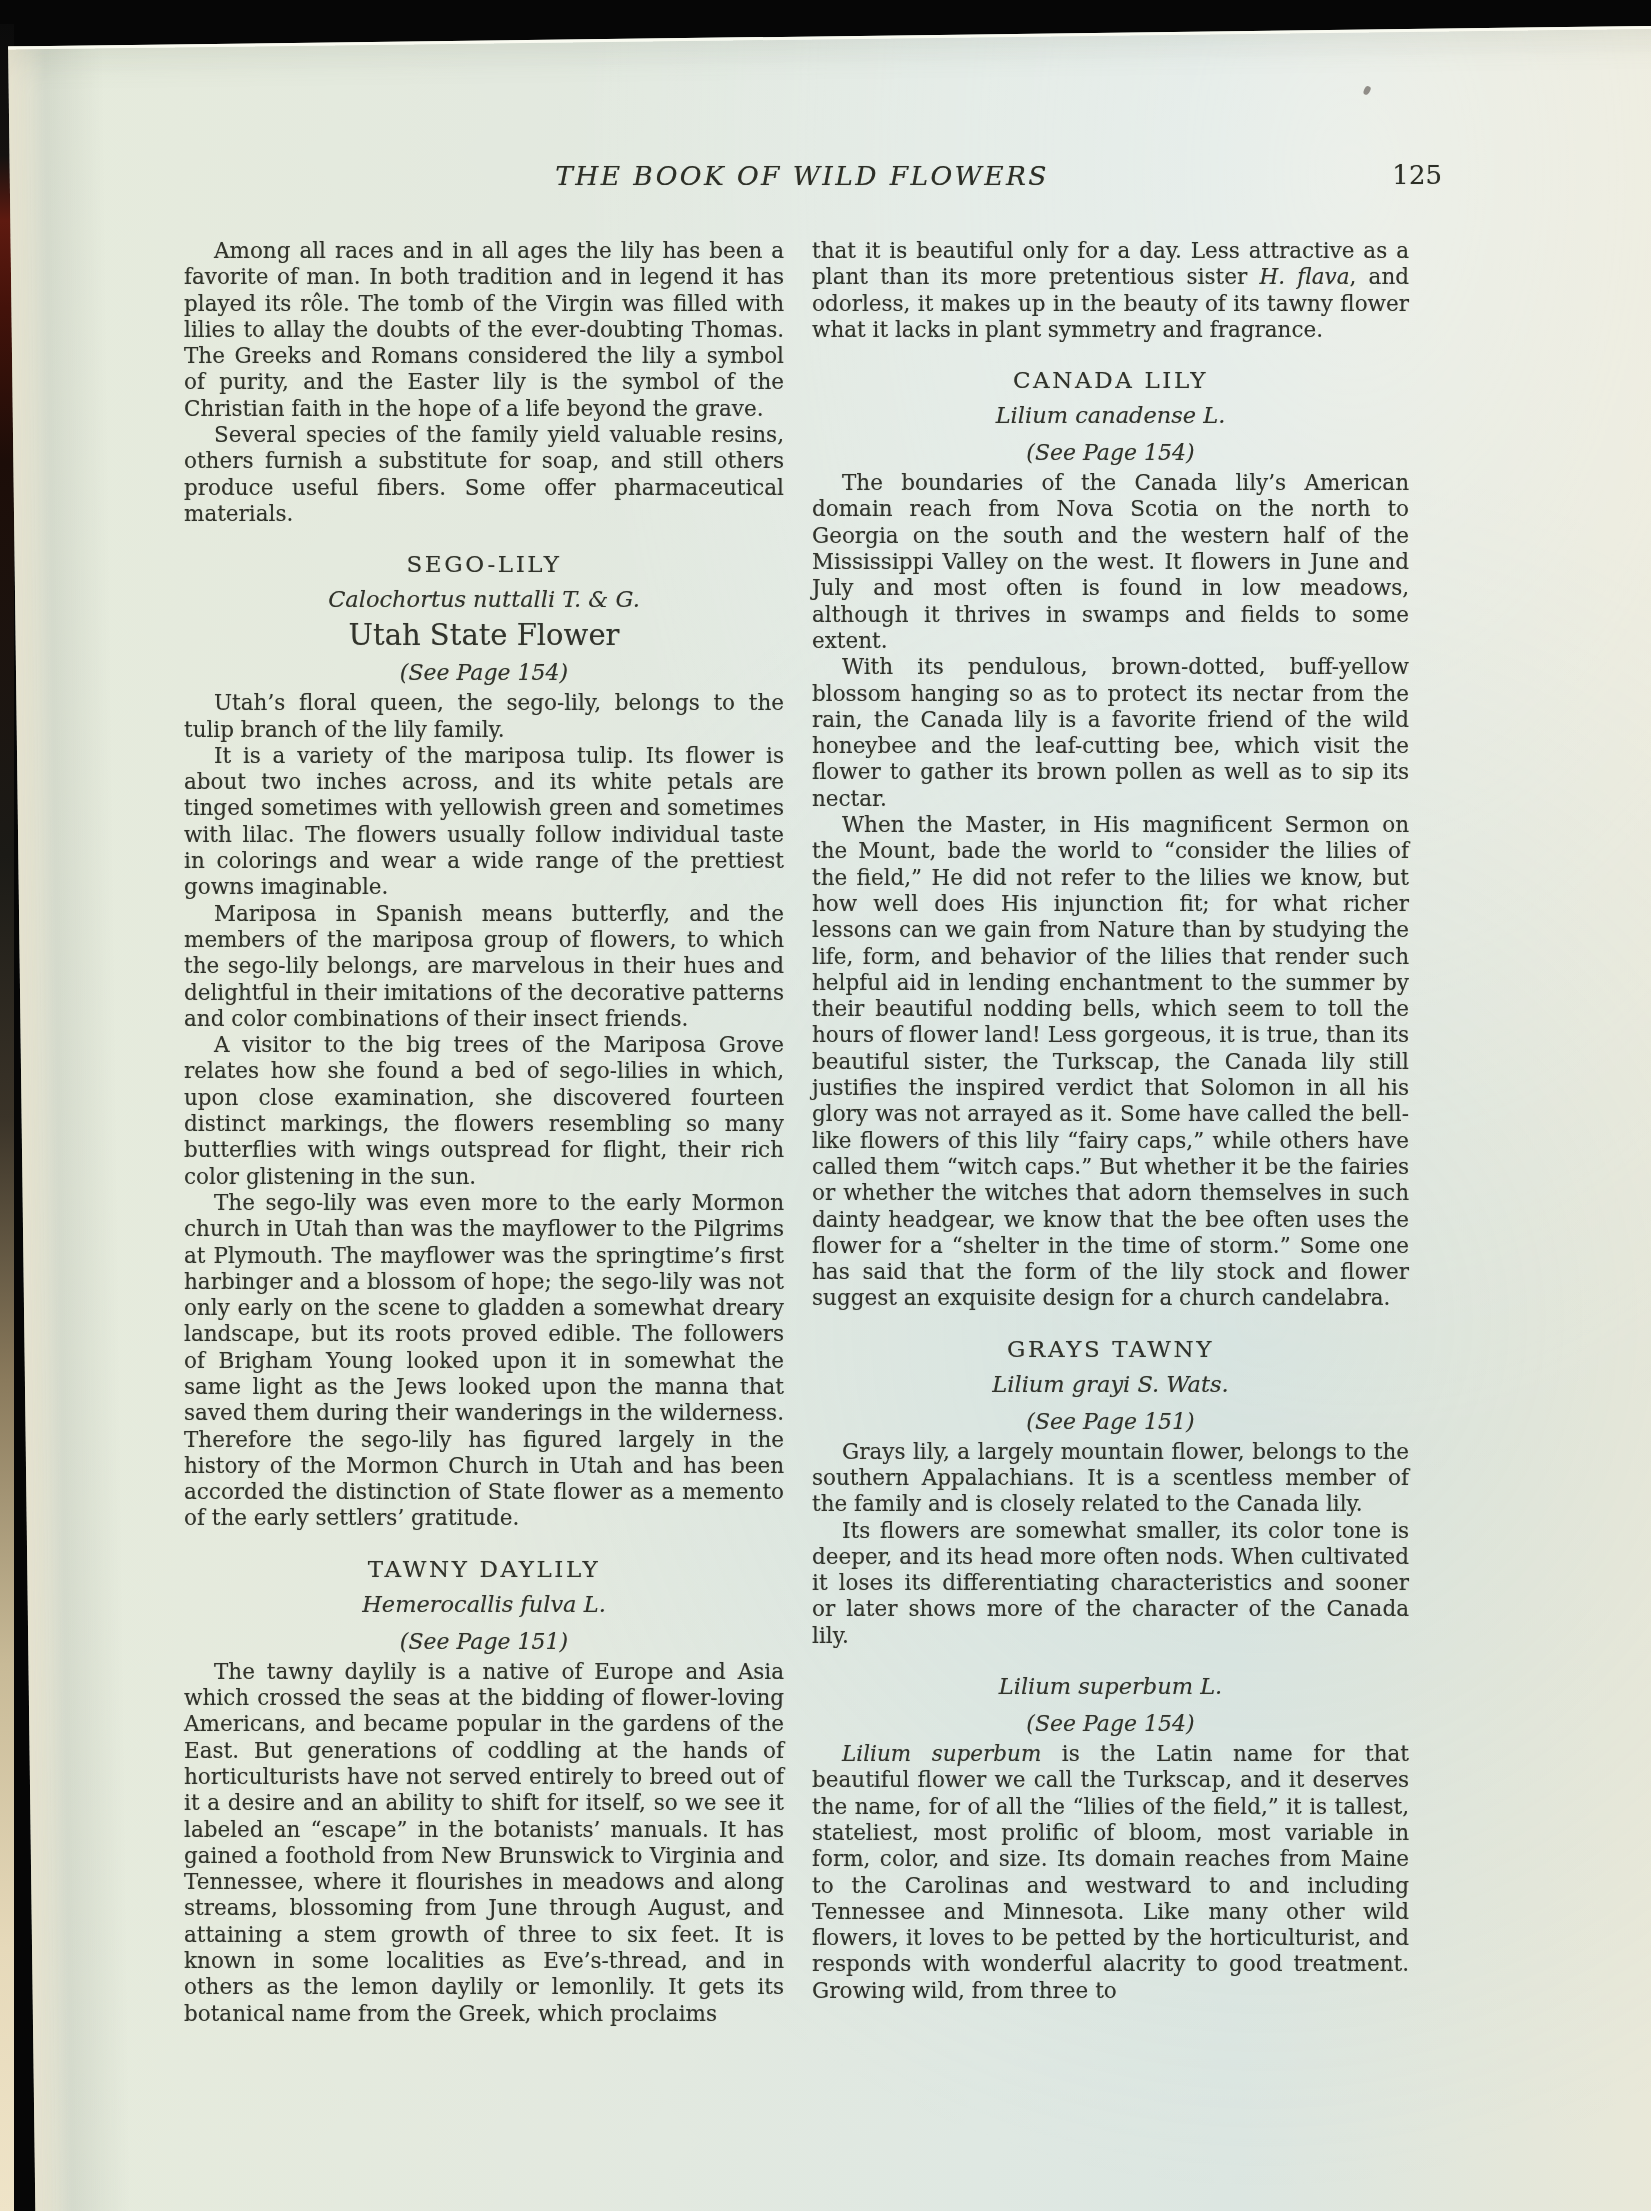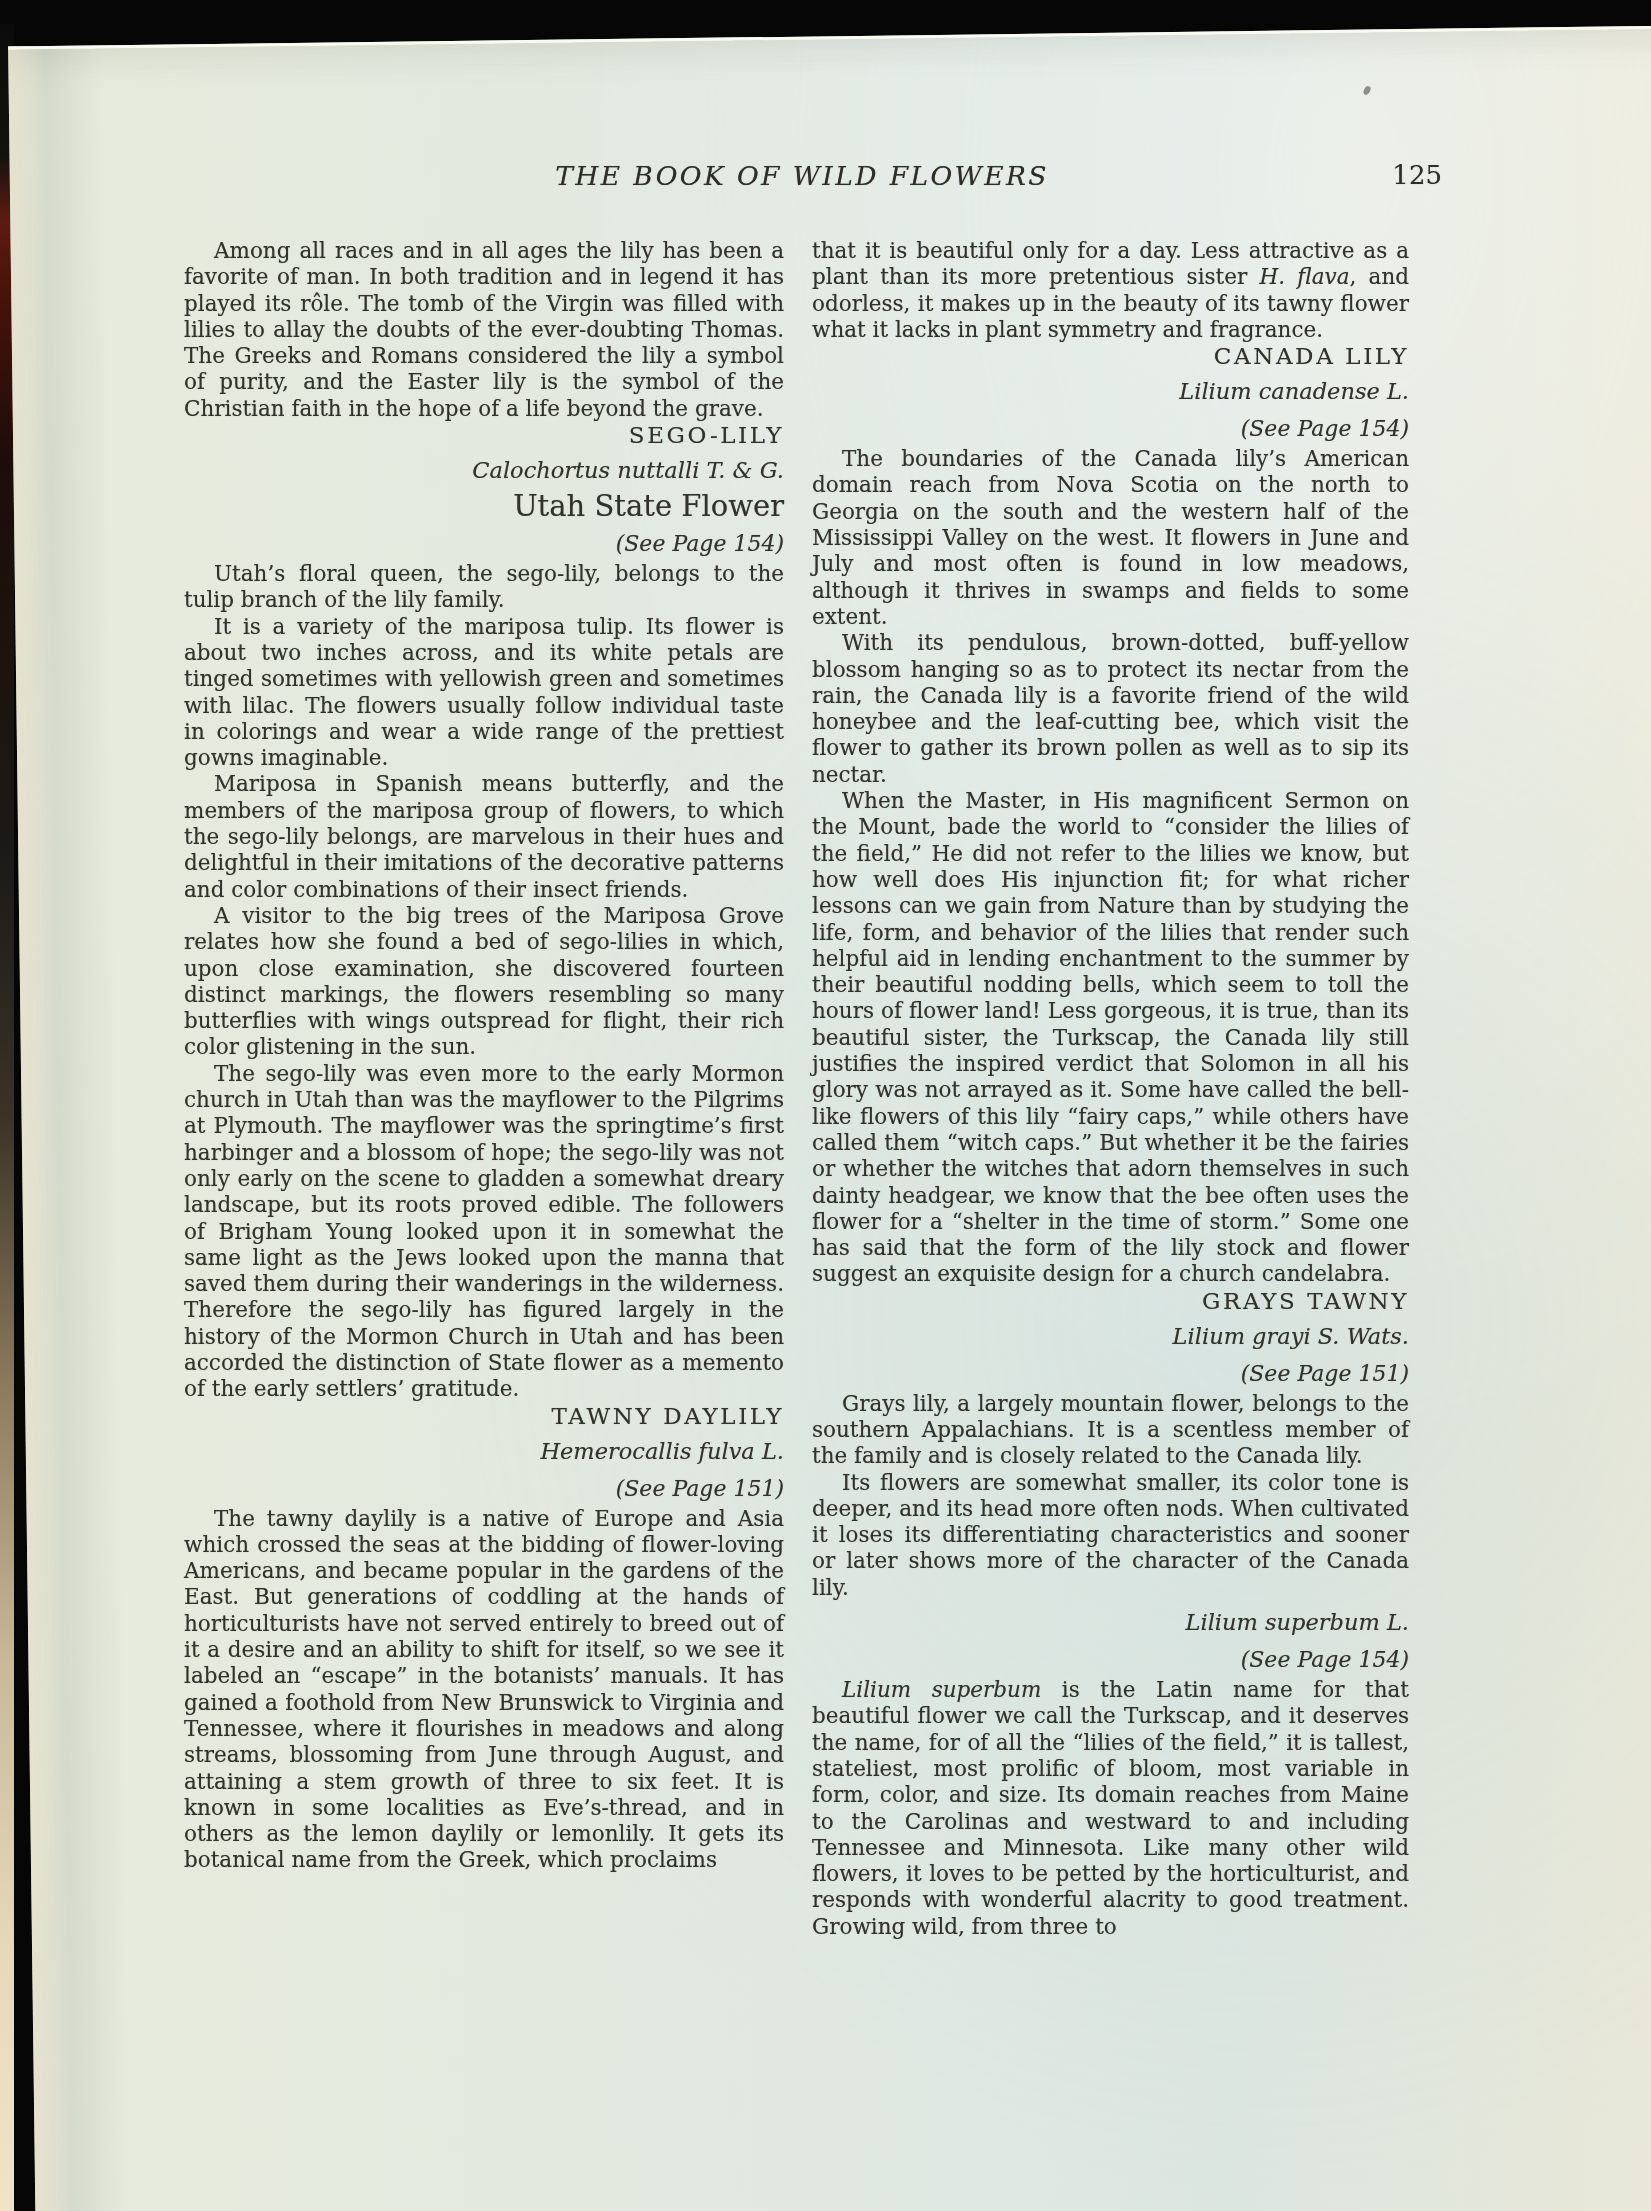--- a/index.html
+++ b/index.html
@@ -64,41 +64,42 @@
   .col-left  { left:184px; width:600px; }
   .col-right { left:812px; width:597px; }
 
   .col p {
     margin:0; font-size:21.5px; line-height:26.3px;
     text-align:justify; text-indent:30px; color:#31332b;
   }
   .col p.noindent { text-indent:0; }
   .it { font-style:italic; }
 
-  .sect { text-align:right; margin-bottom:4px; }
+  .sect { text-align:center; margin-top:24px; margin-bottom:4px; }
   .sect-title   { font-size:23px; letter-spacing:2.6px; line-height:27px; white-space:nowrap; }
   .sect-species { font-style:italic; font-size:22.5px; margin-top:8px; line-height:27px; }
   .sect-sub     { font-size:29px; margin-top:9px; line-height:27px; }
   .sect-see     { font-size:22px; margin-top:10px; margin-bottom:4px; line-height:27px;font-style:italic; }
 </style>
 </head>
 <body>
 
 <div class="photo">
   <div class="spine-strip"></div>
   <div class="page"></div>
   <div class="speck" style="left:1364px; top:86px;"></div>
 
   <div class="content">
 
     <div class="header-title">THE BOOK OF WILD FLOWERS</div>
     <div class="page-num">125</div>
 
     <div class="col col-left">
       <p>Among all races and in all ages the lily has been a favorite of man.  In both tradition and in legend it has played its rôle.  The tomb of the Virgin was filled with lilies to allay the doubts of the ever-doubting Thomas.  The Greeks and Romans considered the lily a symbol of purity, and the Easter lily is the symbol of the Christian faith in the hope of a life beyond the grave.</p>
+      <p>Several species of the family yield valuable resins, others furnish a substitute for soap, and still others produce useful fibers.  Some offer pharmaceutical materials.</p>
 
       <div class="sect">
         <div class="sect-title">SEGO-LILY</div>
         <div class="sect-species">Calochortus nuttalli T. &amp; G.</div>
         <div class="sect-sub">Utah State Flower</div>
         <div class="sect-see">(See Page 154)</div>
       </div>
       <p>Utah’s floral queen, the sego-lily, belongs to the tulip branch of the lily family.</p>
       <p>It is a variety of the mariposa tulip.  Its flower is about two inches across, and its white petals are tinged sometimes with yellowish green and sometimes with lilac.  The flowers usually follow individual taste in colorings and wear a wide range of the prettiest gowns imaginable.</p>
       <p>Mariposa in Spanish means butterfly, and the members of the mariposa group of flowers, to which the sego-lily belongs, are marvelous in their hues and delightful in their imitations of the decorative patterns and color combinations of their insect friends.</p>

